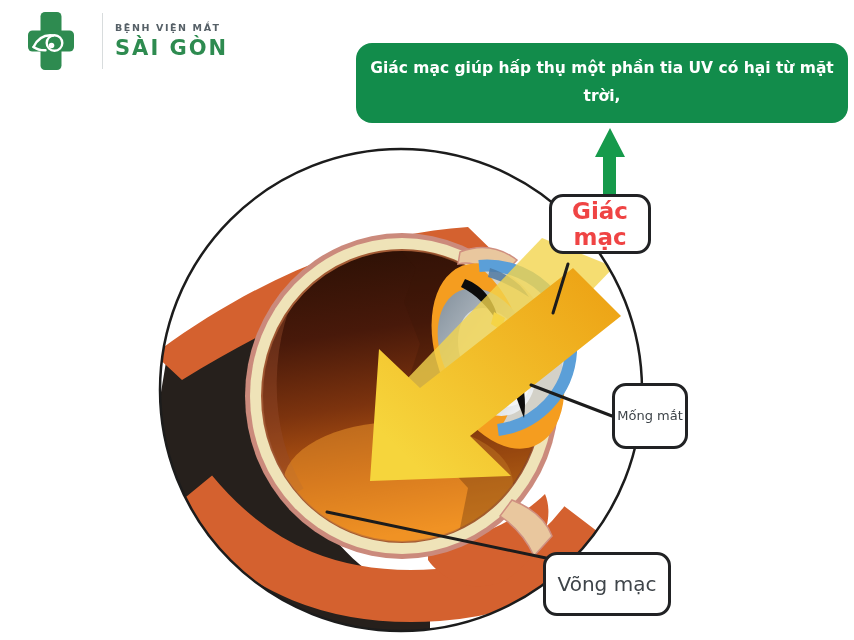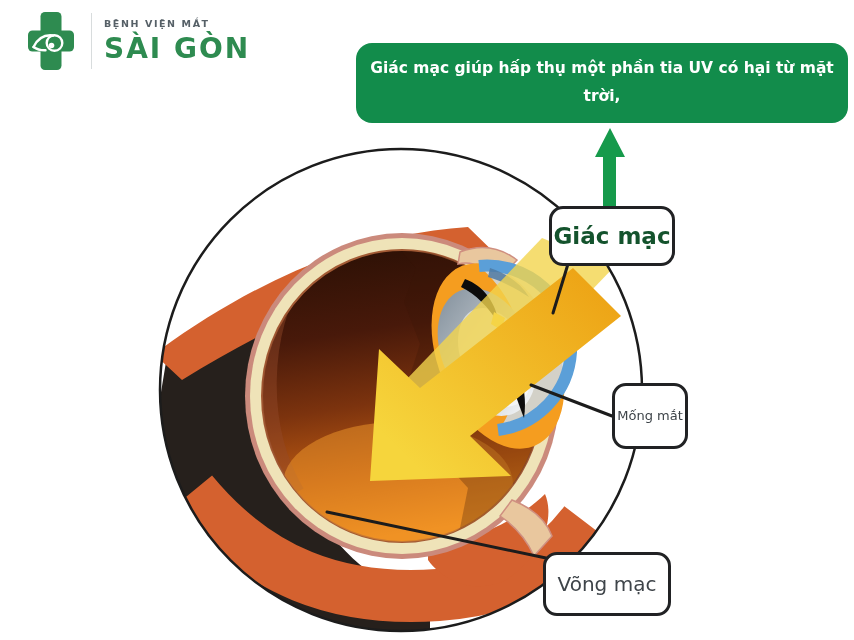--- a/index.html
+++ b/index.html
@@ -1,33 +1,33 @@
 <!DOCTYPE html>
 <html><head>
 <meta charset="utf-8">
 <style>
   html,body{margin:0;padding:0;background:#fff;}
   .stage{position:relative;width:854px;height:640px;background:#ffffff;overflow:hidden;
          font-family:"DejaVu Sans","Liberation Sans",sans-serif;}
   .illustration{position:absolute;left:0;top:0;width:854px;height:640px;z-index:1;}
   
   .logo{position:absolute;left:28px;top:12px;display:flex;align-items:center;z-index:3;}
-  .logo-text{margin-left:17px;padding-left:12px;border-left:1.5px solid #d8dcdd;
+  .logo-text{margin-left:28px;padding-left:12px;border-left:1.5px solid #d8dcdd;
              display:flex;flex-direction:column;justify-content:center;height:56px;}
   .logo-sub{font-size:9.5px;letter-spacing:1.6px;color:#566067;font-weight:600;white-space:nowrap;}
-  .logo-main{font-size:28px;letter-spacing:2px;color:#2E8B50;font-weight:800;margin-top:3px;white-space:nowrap;}
+  .logo-main{font-size:21px;letter-spacing:2px;color:#2E8B50;font-weight:800;margin-top:3px;white-space:nowrap;}
   
   .banner{position:absolute;left:356px;top:43px;width:492px;height:80px;background:#128C4B;
           border-radius:16px;z-index:3;display:flex;flex-direction:row;align-items:center;
           justify-content:center;color:#fff;font-size:15.5px;font-weight:600;line-height:1.8;
           text-align:center;}
   
   .callout{position:absolute;z-index:3;background:#fff;border:3px solid #212224;border-radius:14px;
            display:flex;align-items:center;justify-content:center;text-align:center;box-sizing:border-box;}
-  .callout.cornea{left:549px;top:206px;width:126px;height:60px;color:#14532d;
+  .callout.cornea{left:549px;top:194px;width:102px;height:60px;color:#ef4444;
                   font-size:23px;font-weight:800;}
   .callout.iris{left:612px;top:383px;width:76px;height:66px;color:#3E4449;
                 font-size:13px;font-weight:500;line-height:1.18;}
   .callout.retina{left:543px;top:552px;width:128px;height:64px;color:#3E4449;
                   font-size:20px;font-weight:500;}
 </style>
 </head>
 <body>
 
 <div class="stage">

